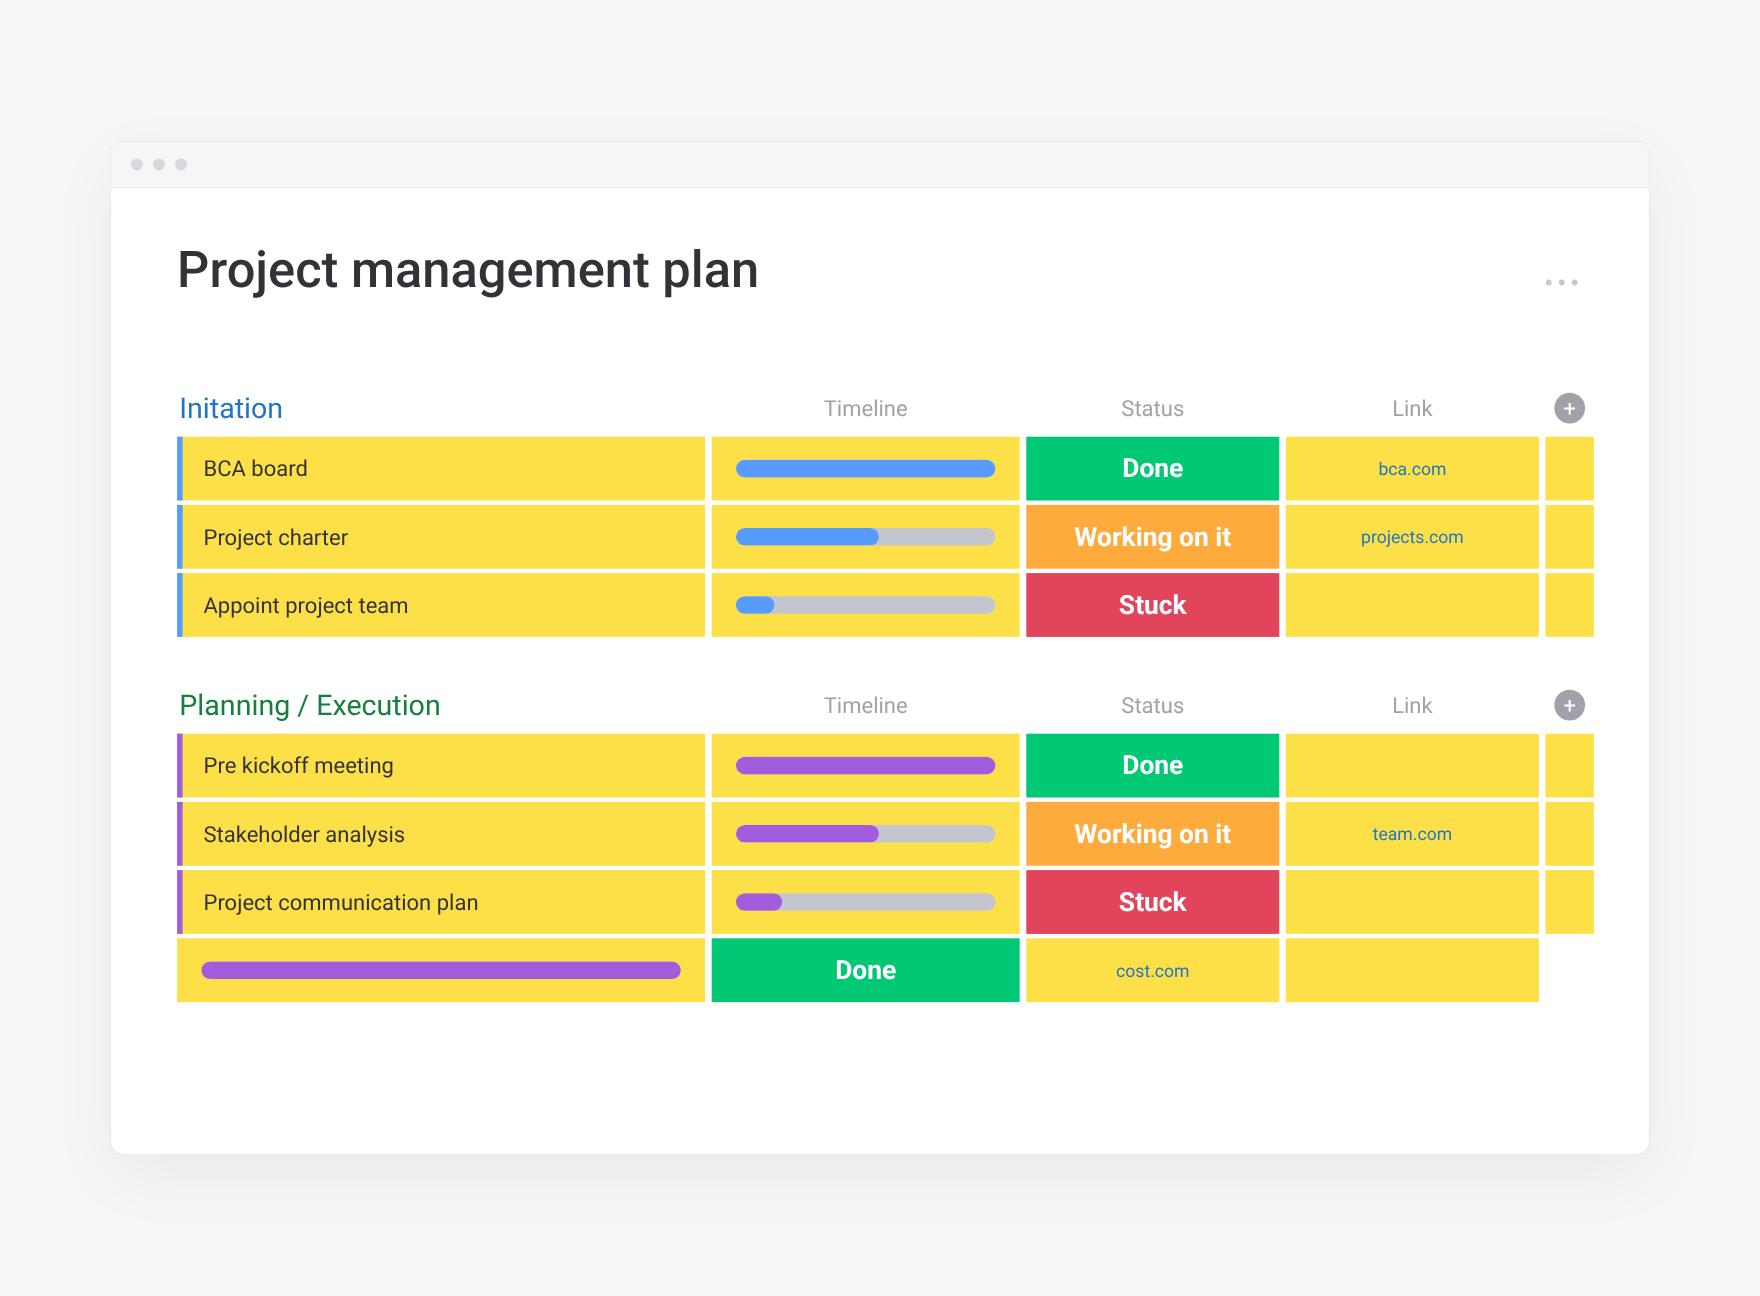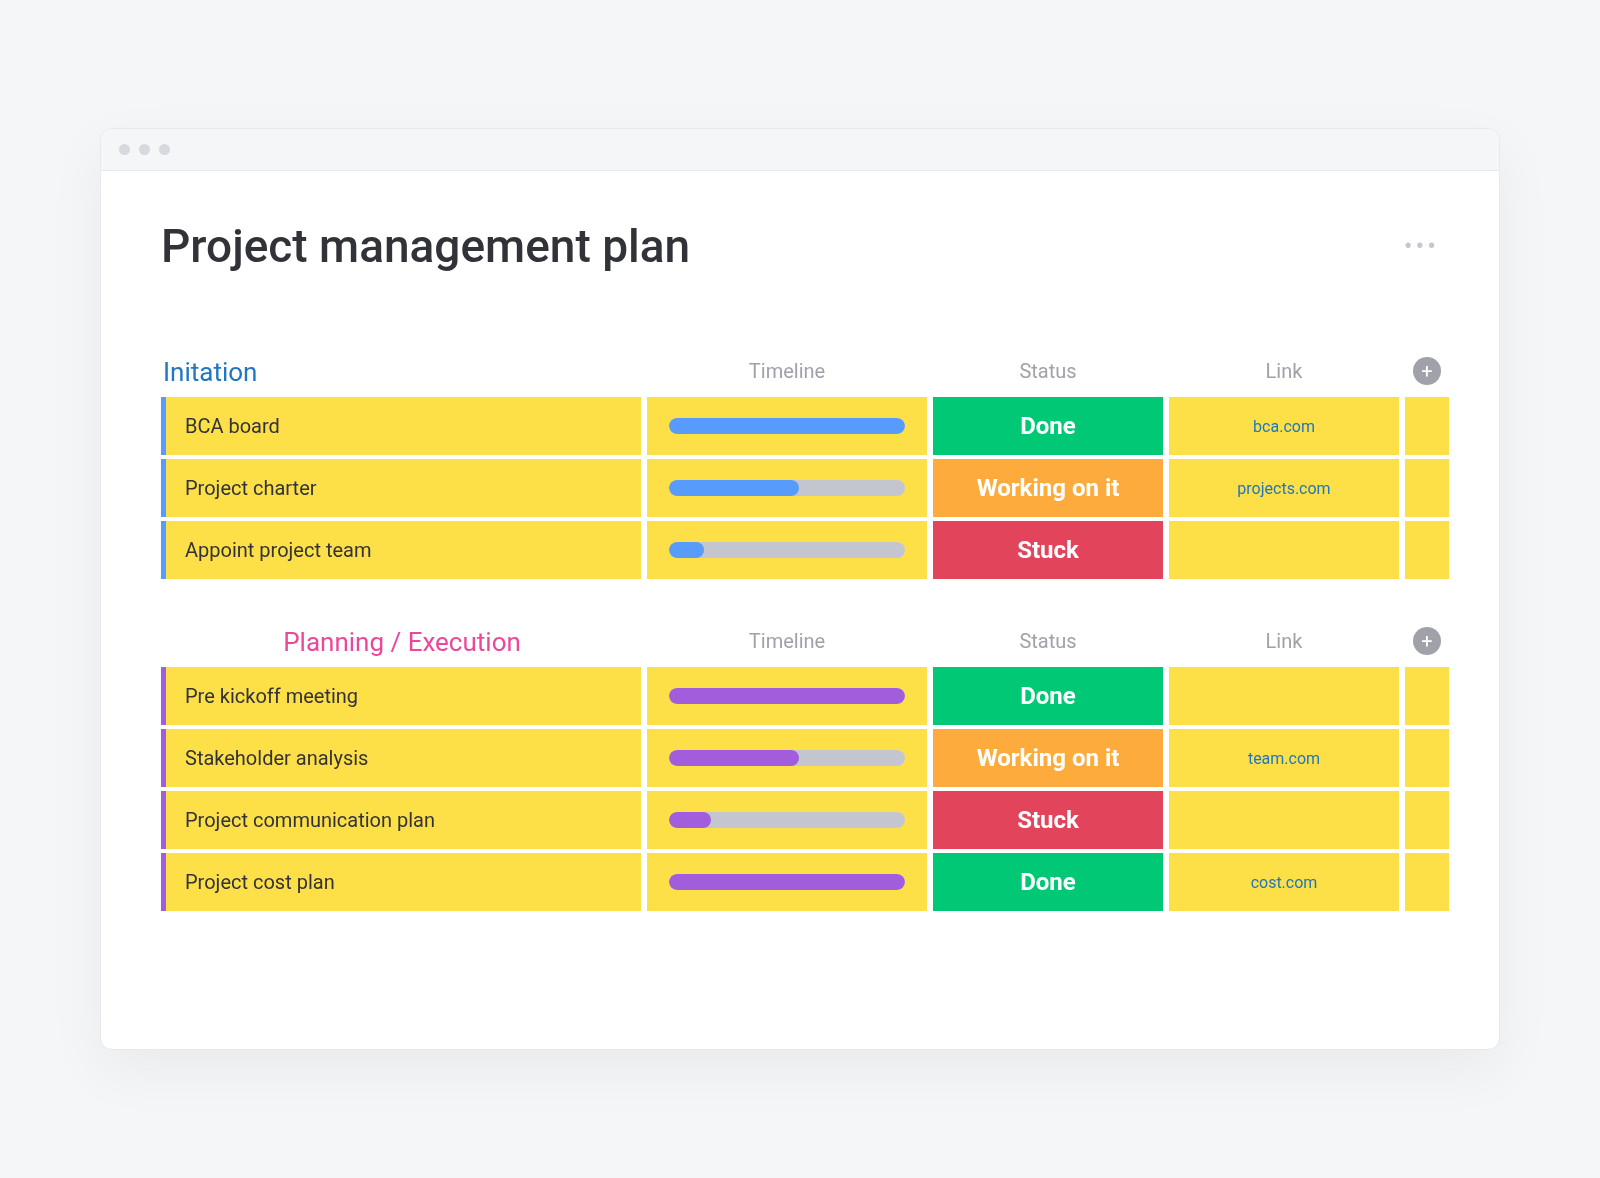--- a/index.html
+++ b/index.html
@@ -31,21 +31,21 @@
   }
   .traffic-dot {
     width: 11px; height: 11px; border-radius: 50%;
     background: #d7d9de;
   }
   .content {
     padding: 48px 60px 90px 60px;
   }
   .header-row {
     display: flex;
-    align-items: center;
+    align-items: flex-end;
     justify-content: space-between;
     margin-bottom: 84px;
   }
   .page-title {
     font-size: 46px;
     font-weight: 500;
     color: #323338;
   }
   .more-dots {
     color: #c5c7d0;
@@ -185,21 +185,21 @@
                 <div class="bar-fill" style="width: 15%;"></div>
               </div>
             </div>
             <div class="cell status-cell" style="background: rgb(226, 68, 92);">Stuck</div>
             <div class="cell link-cell"></div>
             <div class="cell extra-cell"></div>
           </div>
         </div>
         <div class="group" style="--accent: #a25ddc;">
           <div class="group-header">
-            <div class="group-title" style="color: #ec4899; text-align: center;">Planning / Execution</div>
+            <div class="group-title" style="color: #15803d;">Planning / Execution</div>
             <div class="col-header">Timeline</div>
             <div class="col-header">Status</div>
             <div class="col-header">Link</div>
             <div class="add-col">
               <span>+</span>
             </div>
           </div>
           <div class="row" style="--accent: #a25ddc;">
             <div class="cell name-cell">Pre kickoff meeting</div>
             <div class="cell timeline-cell">
@@ -227,21 +227,20 @@
             <div class="cell timeline-cell">
               <div class="bar-track">
                 <div class="bar-fill" style="width: 18%;"></div>
               </div>
             </div>
             <div class="cell status-cell" style="background: rgb(226, 68, 92);">Stuck</div>
             <div class="cell link-cell"></div>
             <div class="cell extra-cell"></div>
           </div>
           <div class="row" style="--accent: #a25ddc;">
-            <div class="cell name-cell">Project cost plan</div>
             <div class="cell timeline-cell">
               <div class="bar-track">
                 <div class="bar-fill" style="width: 100%;"></div>
               </div>
             </div>
             <div class="cell status-cell" style="background: rgb(0, 200, 117);">Done</div>
             <div class="cell link-cell">cost.com</div>
             <div class="cell extra-cell"></div>
           </div>
         </div>

